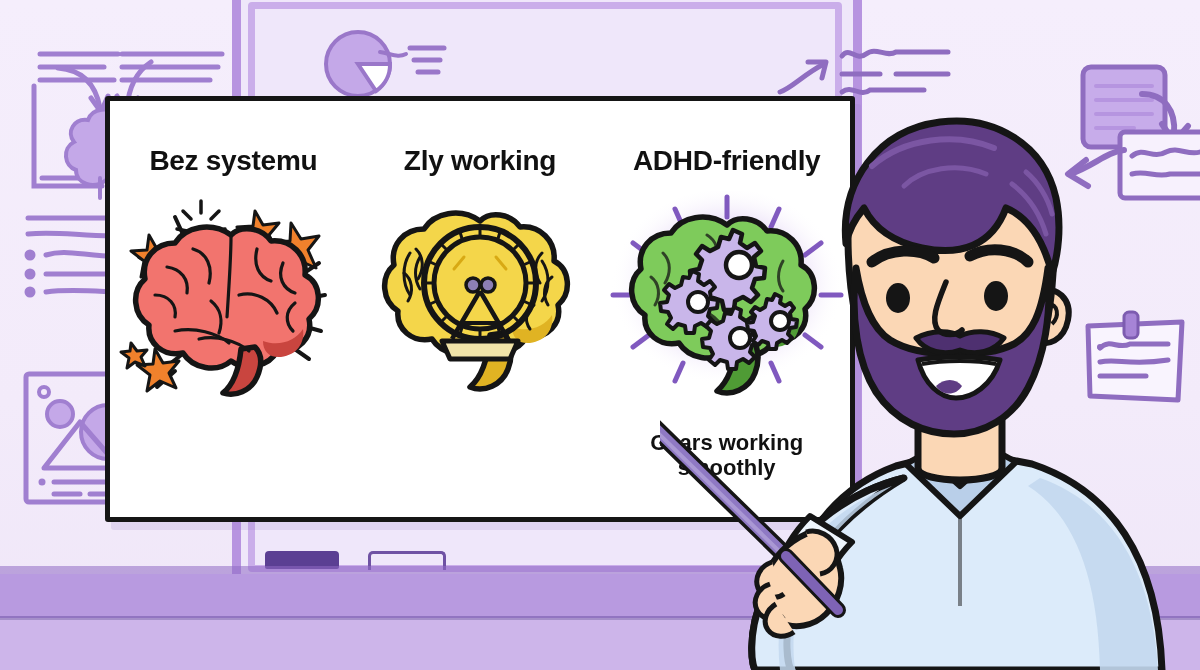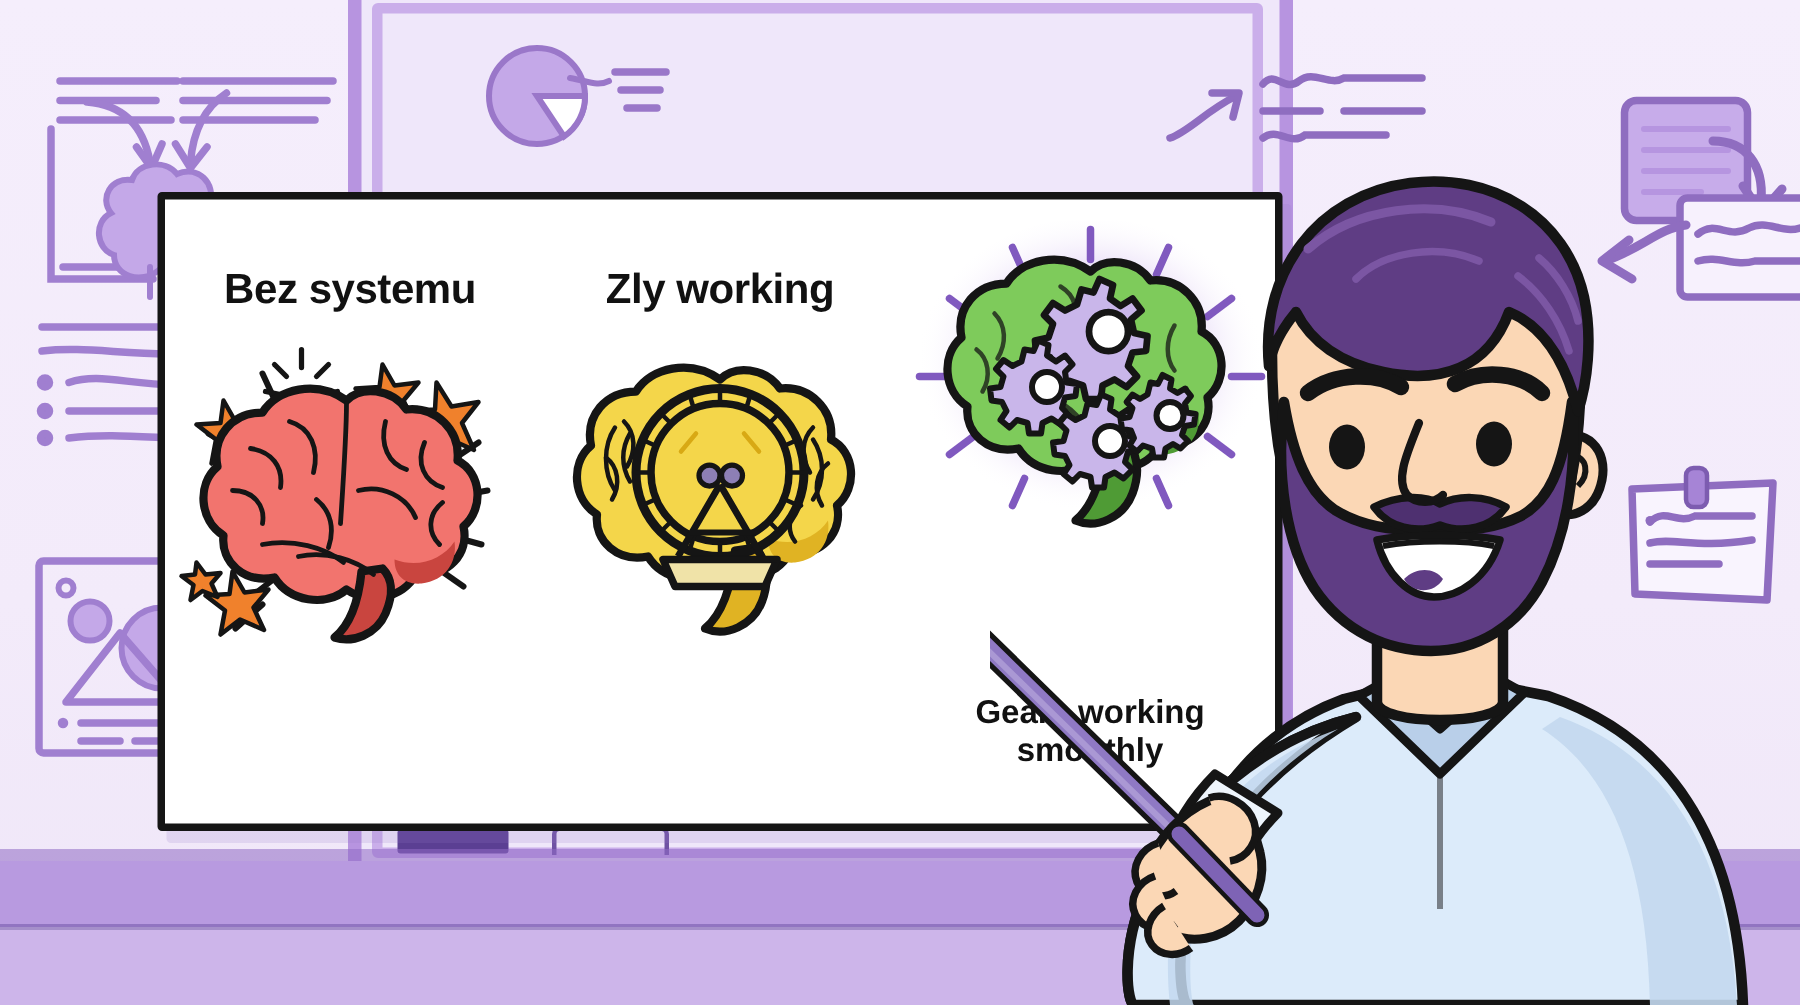--- a/index.html
+++ b/index.html
@@ -30,21 +30,21 @@
   .ledge-bottom{position:absolute;left:0;top:620px;width:1200px;height:50px;background:#cdb5ea;}
   .marker{position:absolute;top:551px;width:74px;height:18px;background:#5b3f93;border-radius:4px 4px 2px 2px;}
   .marker.m2{background:transparent;border:3px solid #6f52a4;border-bottom:none;border-radius:5px 5px 0 0;height:16px;width:72px;}
 
   
   .sk{position:absolute;}
   .sk svg{display:block;overflow:visible;}
 
   
   .card{
-    position:absolute;left:105px;top:128px;width:740px;height:416px;
+    position:absolute;left:105px;top:96px;width:740px;height:416px;
     background:#ffffff;border:5px solid #151515;border-radius:3px;
     box-shadow:6px 8px 0 rgba(150,120,200,.18);
     overflow:hidden;
   }
   .cols{position:absolute;inset:0;display:flex;}
   .col{flex:1;position:relative;display:flex;flex-direction:column;align-items:center;}
   .col-title{
     margin-top:44px;font-size:28px;font-weight:bold;color:#111;
     letter-spacing:-.3px;white-space:nowrap;
   }
@@ -350,20 +350,21 @@
             <g stroke="#151515" stroke-width="3" fill="none" stroke-linecap="round">
               <path d="M60 66 C54 76 54 88 60 98"></path>
               <path d="M50 62 C42 74 42 92 50 104"></path>
               <path d="M182 70 C190 82 190 98 182 110"></path>
             </g>
           </svg>
         </div>
       </div>
 
       <div class="col">
+        <div class="col-title">ADHD-friendly</div>
         <div class="art">
           <svg width="240" height="210" viewBox="0 0 240 210">
             <defs>
               <radialGradient id="glow" cx="50%" cy="48%" r="50%">
                 <stop offset="0%" stop-color="#b892e8" stop-opacity=".85"></stop>
                 <stop offset="55%" stop-color="#c9aced" stop-opacity=".55"></stop>
                 <stop offset="100%" stop-color="#ffffff" stop-opacity="0"></stop>
               </radialGradient>
             </defs>
             <ellipse cx="120" cy="98" rx="116" ry="100" fill="url(#glow)"></ellipse>

